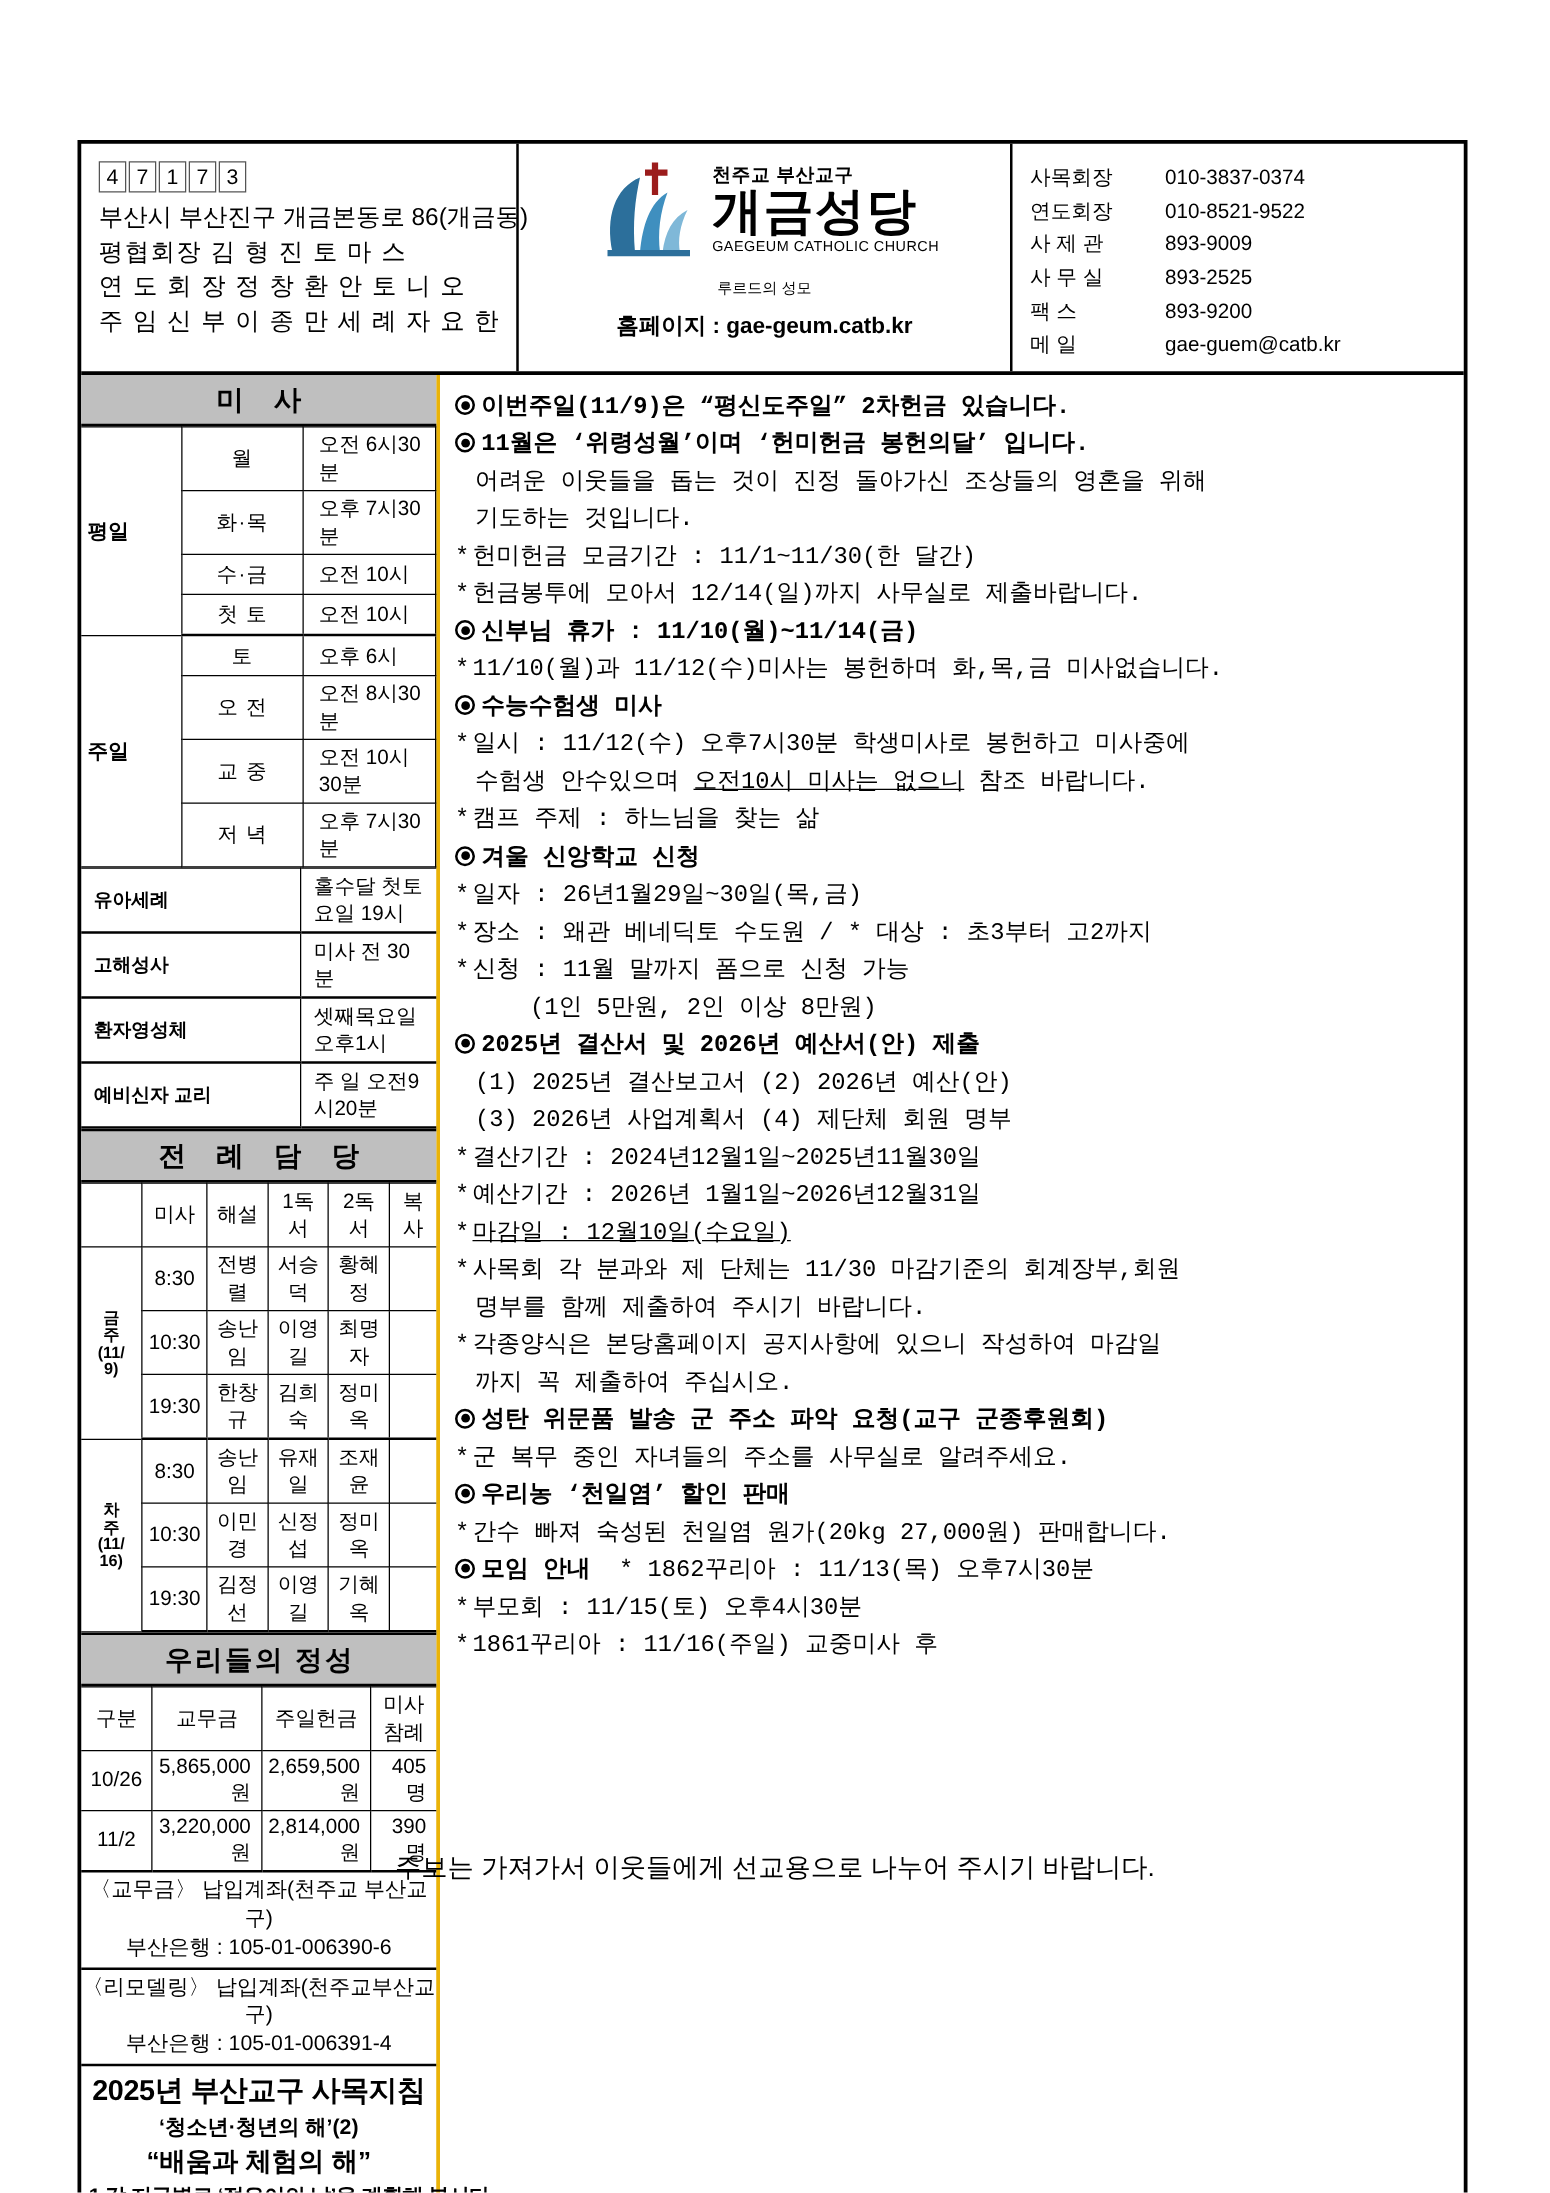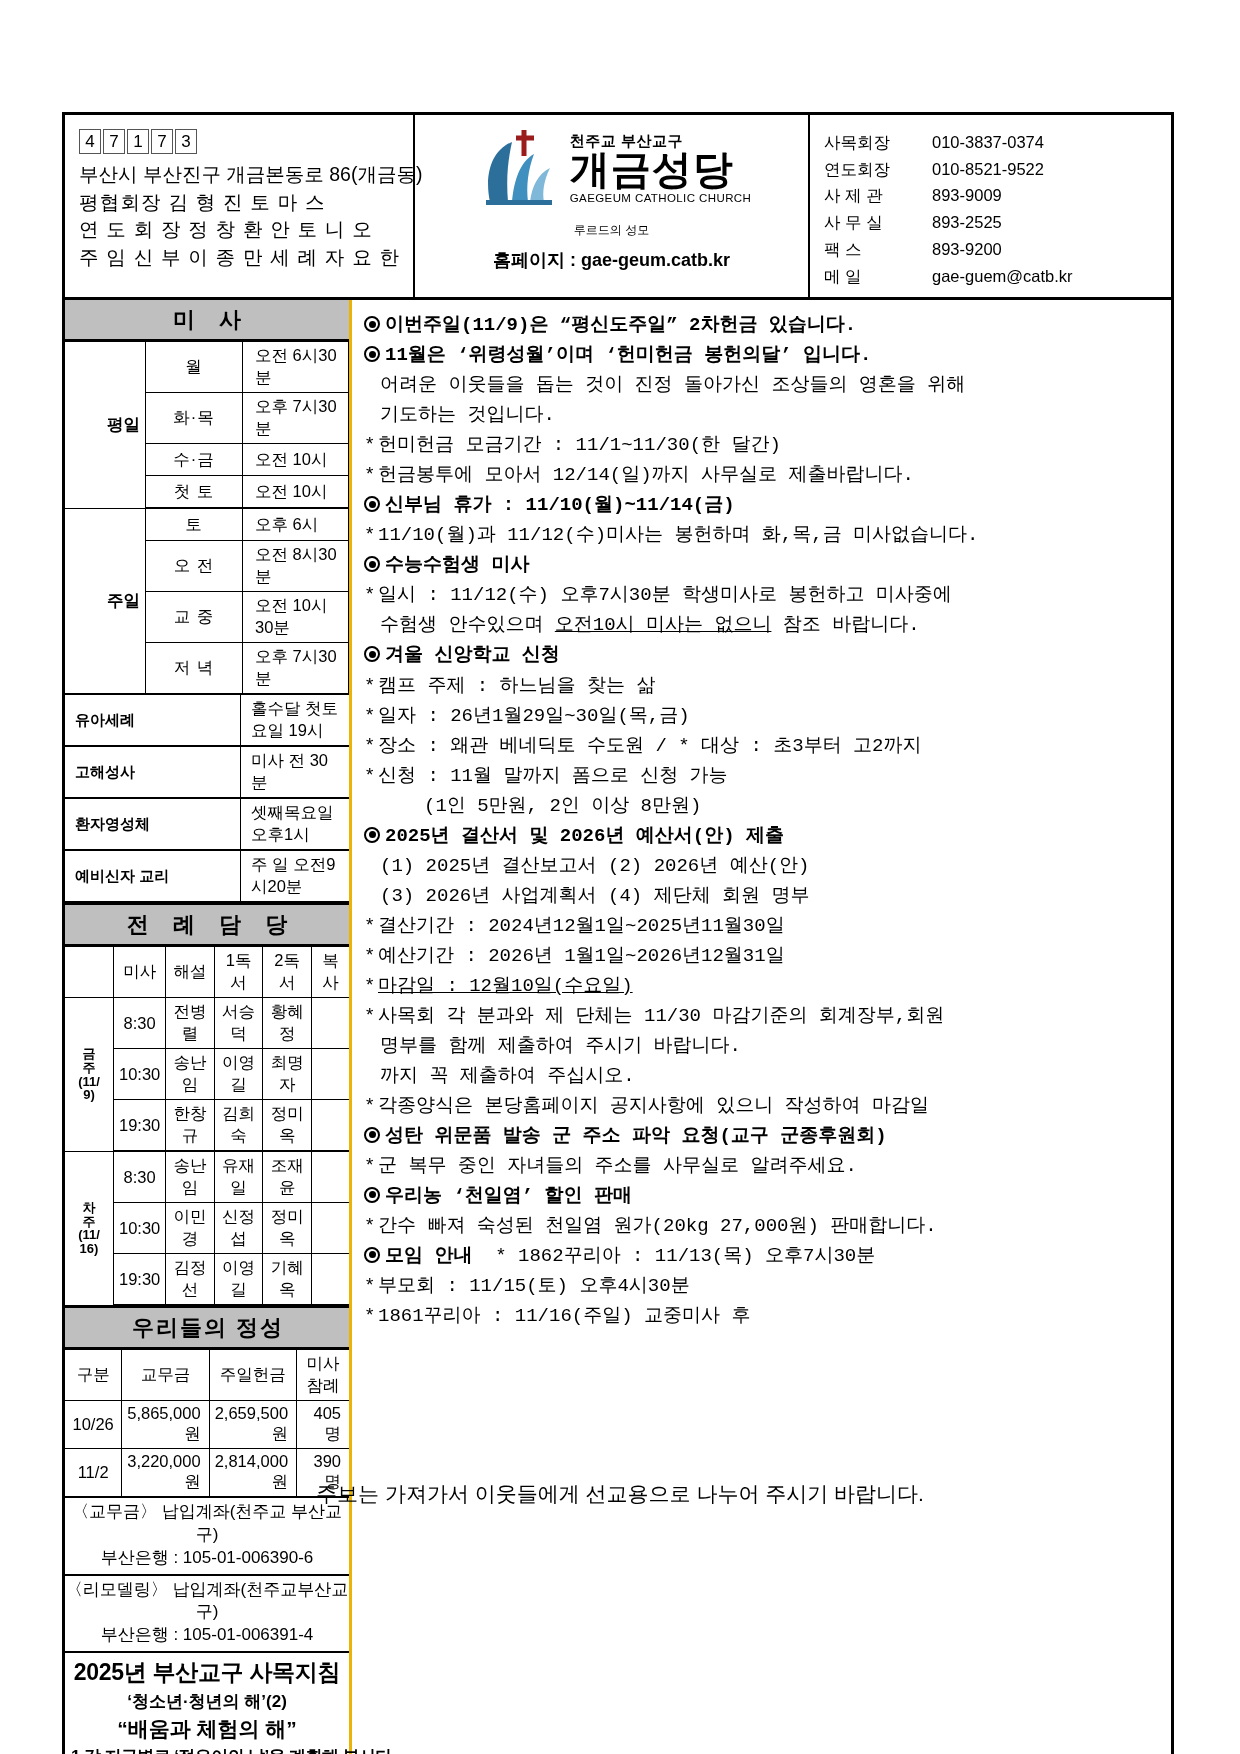--- a/index.html
+++ b/index.html
@@ -167,21 +167,21 @@
     font-size: 16.5px;
   }
   table.grid td, table.grid th {
     border: 1px solid #000;
     padding: 3px 5px;
     font-weight: normal;
   }
   .mass-table td { height: 25px; }
   .mass-table td.daycol {
     width: 70px;
-    text-align: right;
+    text-align: left;
     font-weight: bold;
     border-left: none;
     border-right: 1px solid #000;
     margin-top: 34px;
   }
   .mass-table td.kindcol {
     width: 86px;
     text-align: center;
     letter-spacing: 1px;
   }
@@ -602,24 +602,24 @@
       <div class="ln"><span class="bullet"></span><span class="b">신부님 휴가 : 11/10(월)~11/14(금)</span></div>
 
       <div class="ln"><span class="star">*</span><span>11/10(월)과 11/12(수)미사는 봉헌하며 화,목,금 미사없습니다.</span></div>
 
       <div class="ln"><span class="bullet"></span><span class="b">수능수험생 미사</span></div>
 
       <div class="ln"><span class="star">*</span><span>일시 : 11/12(수) 오후7시30분 학생미사로 봉헌하고 미사중에</span></div>
 
       <div class="ln"><span class="ind"></span><span>수험생 안수있으며 </span><span class="ul">오전10시 미사는 없으니</span><span> 참조 바랍니다.</span></div>
 
+      <div class="ln"><span class="star">*</span><span>캠프 주제 : 하느님을 찾는 삶</span></div>
+
       <div class="ln"><span class="bullet"></span><span class="b">겨울 신앙학교 신청</span></div>
 
-      <div class="ln"><span class="star">*</span><span>캠프 주제 : 하느님을 찾는 삶</span></div>
-
       <div class="ln"><span class="star">*</span><span>일자 : 26년1월29일~30일(목,금)</span></div>
 
       <div class="ln"><span class="star">*</span><span>장소 : 왜관 베네딕토 수도원 / * 대상 : 초3부터 고2까지</span></div>
 
       <div class="ln"><span class="star">*</span><span>신청 : 11월 말까지 폼으로 신청 가능</span></div>
 
       <div class="ln"><span class="ind2"></span><span>(1인 5만원, 2인 이상 8만원)</span></div>
 
       <div class="ln"><span class="bullet"></span><span class="b">2025년 결산서 및 2026년 예산서(안) 제출</span></div>
 
@@ -630,23 +630,23 @@
       <div class="ln"><span class="star">*</span><span>결산기간 : 2024년12월1일~2025년11월30일</span></div>
 
       <div class="ln"><span class="star">*</span><span>예산기간 : 2026년 1월1일~2026년12월31일</span></div>
 
       <div class="ln"><span class="star">*</span><span class="ul">마감일 : 12월10일(수요일)</span></div>
 
       <div class="ln"><span class="star">*</span><span>사목회 각 분과와 제 단체는 11/30 마감기준의 회계장부,회원</span></div>
 
       <div class="ln"><span class="ind"></span><span>명부를 함께 제출하여 주시기 바랍니다.</span></div>
 
+      <div class="ln"><span class="star">*</span><span>각종양식은 본당홈페이지 공지사항에 있으니 작성하여 마감일</span></div>
+
       <div class="ln"><span class="ind"></span><span>까지 꼭 제출하여 주십시오.</span></div>
-
-      <div class="ln"><span class="star">*</span><span>각종양식은 본당홈페이지 공지사항에 있으니 작성하여 마감일</span></div>
 
       <div class="ln"><span class="bullet"></span><span class="b">성탄 위문품 발송 군 주소 파악 요청(교구 군종후원회)</span></div>
 
       <div class="ln"><span class="star">*</span><span>군 복무 중인 자녀들의 주소를 사무실로 알려주세요.</span></div>
 
       <div class="ln"><span class="bullet"></span><span class="b">우리농 ‘천일염’ 할인 판매</span></div>
 
       <div class="ln"><span class="star">*</span><span>간수 빠져 숙성된 천일염 원가(20kg 27,000원) 판매합니다.</span></div>
 
       <div class="ln"><span class="bullet"></span><span class="b">모임 안내</span><span>&nbsp;&nbsp;</span><span>*  1862꾸리아 : 11/13(목) 오후7시30분</span></div>

